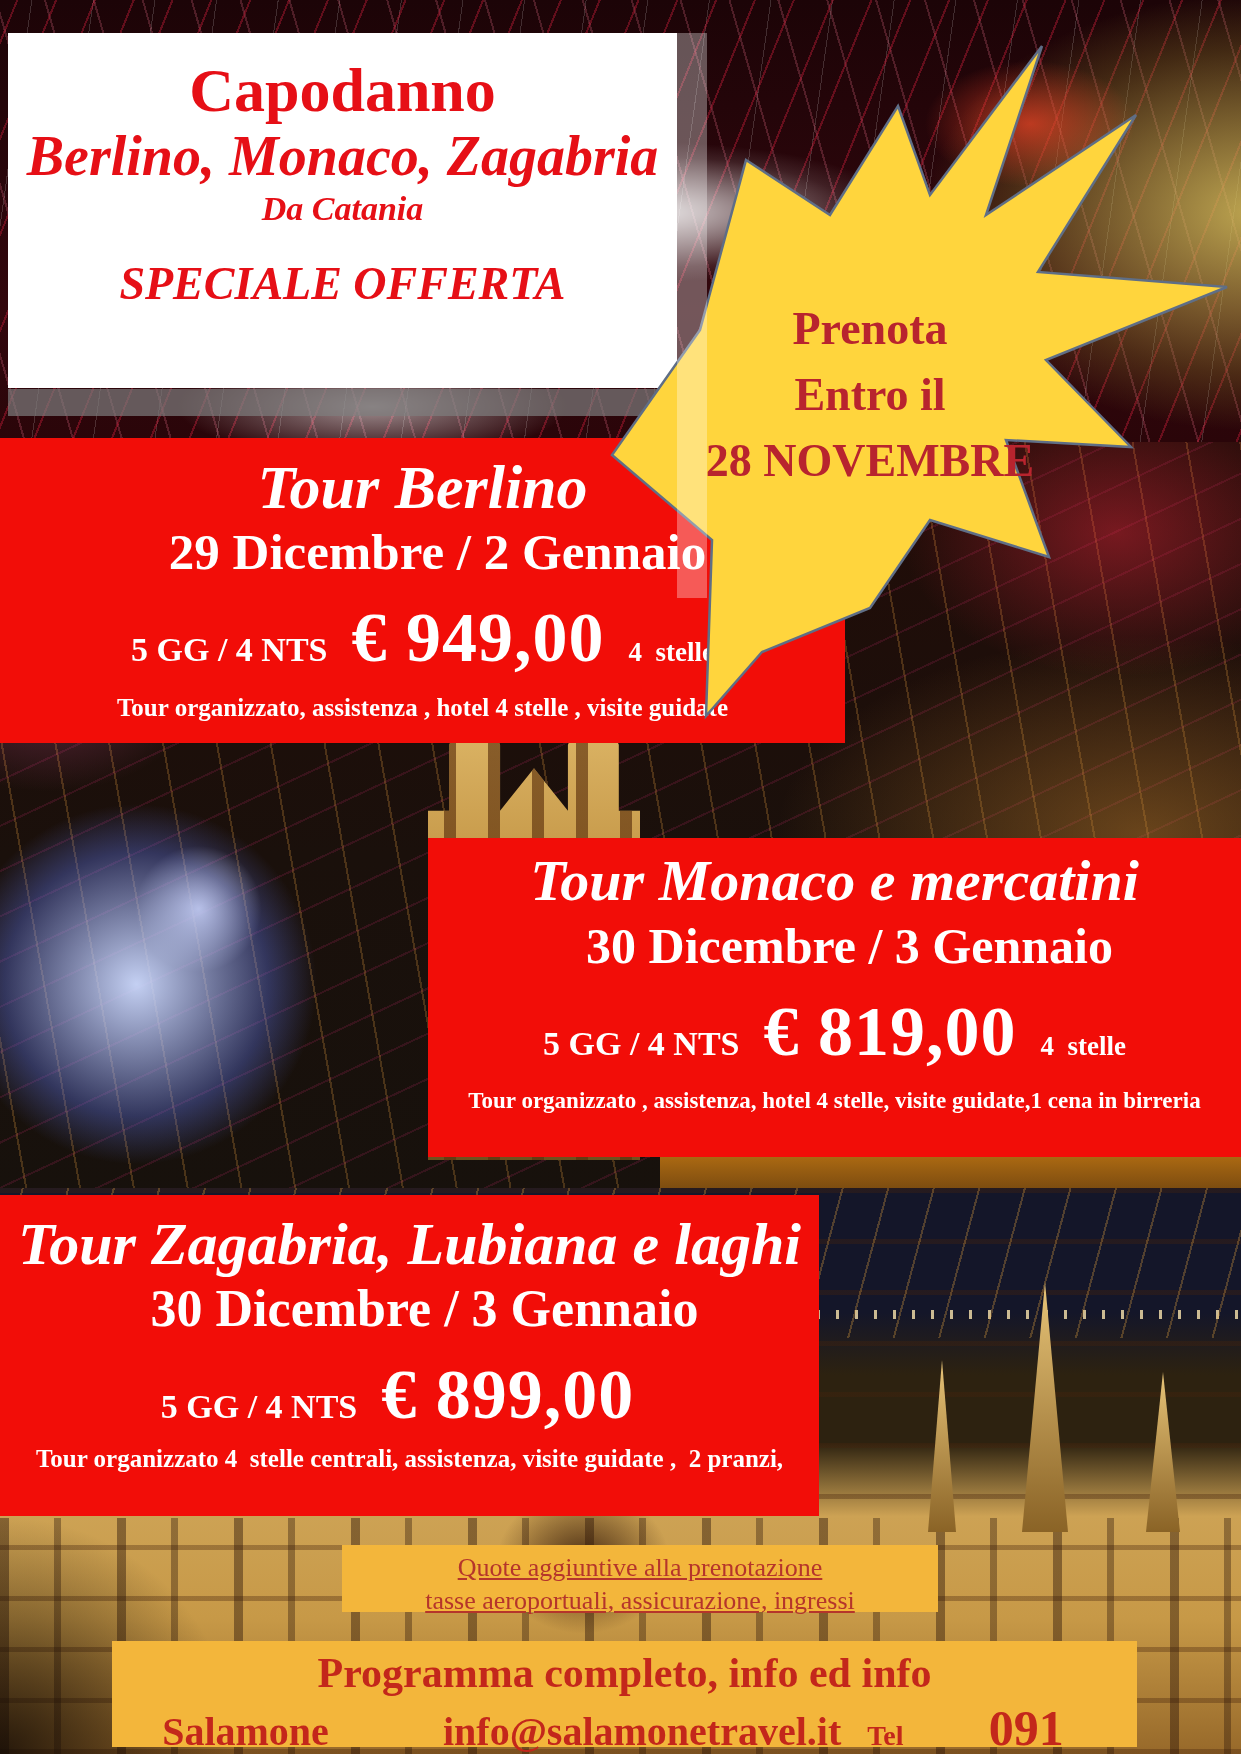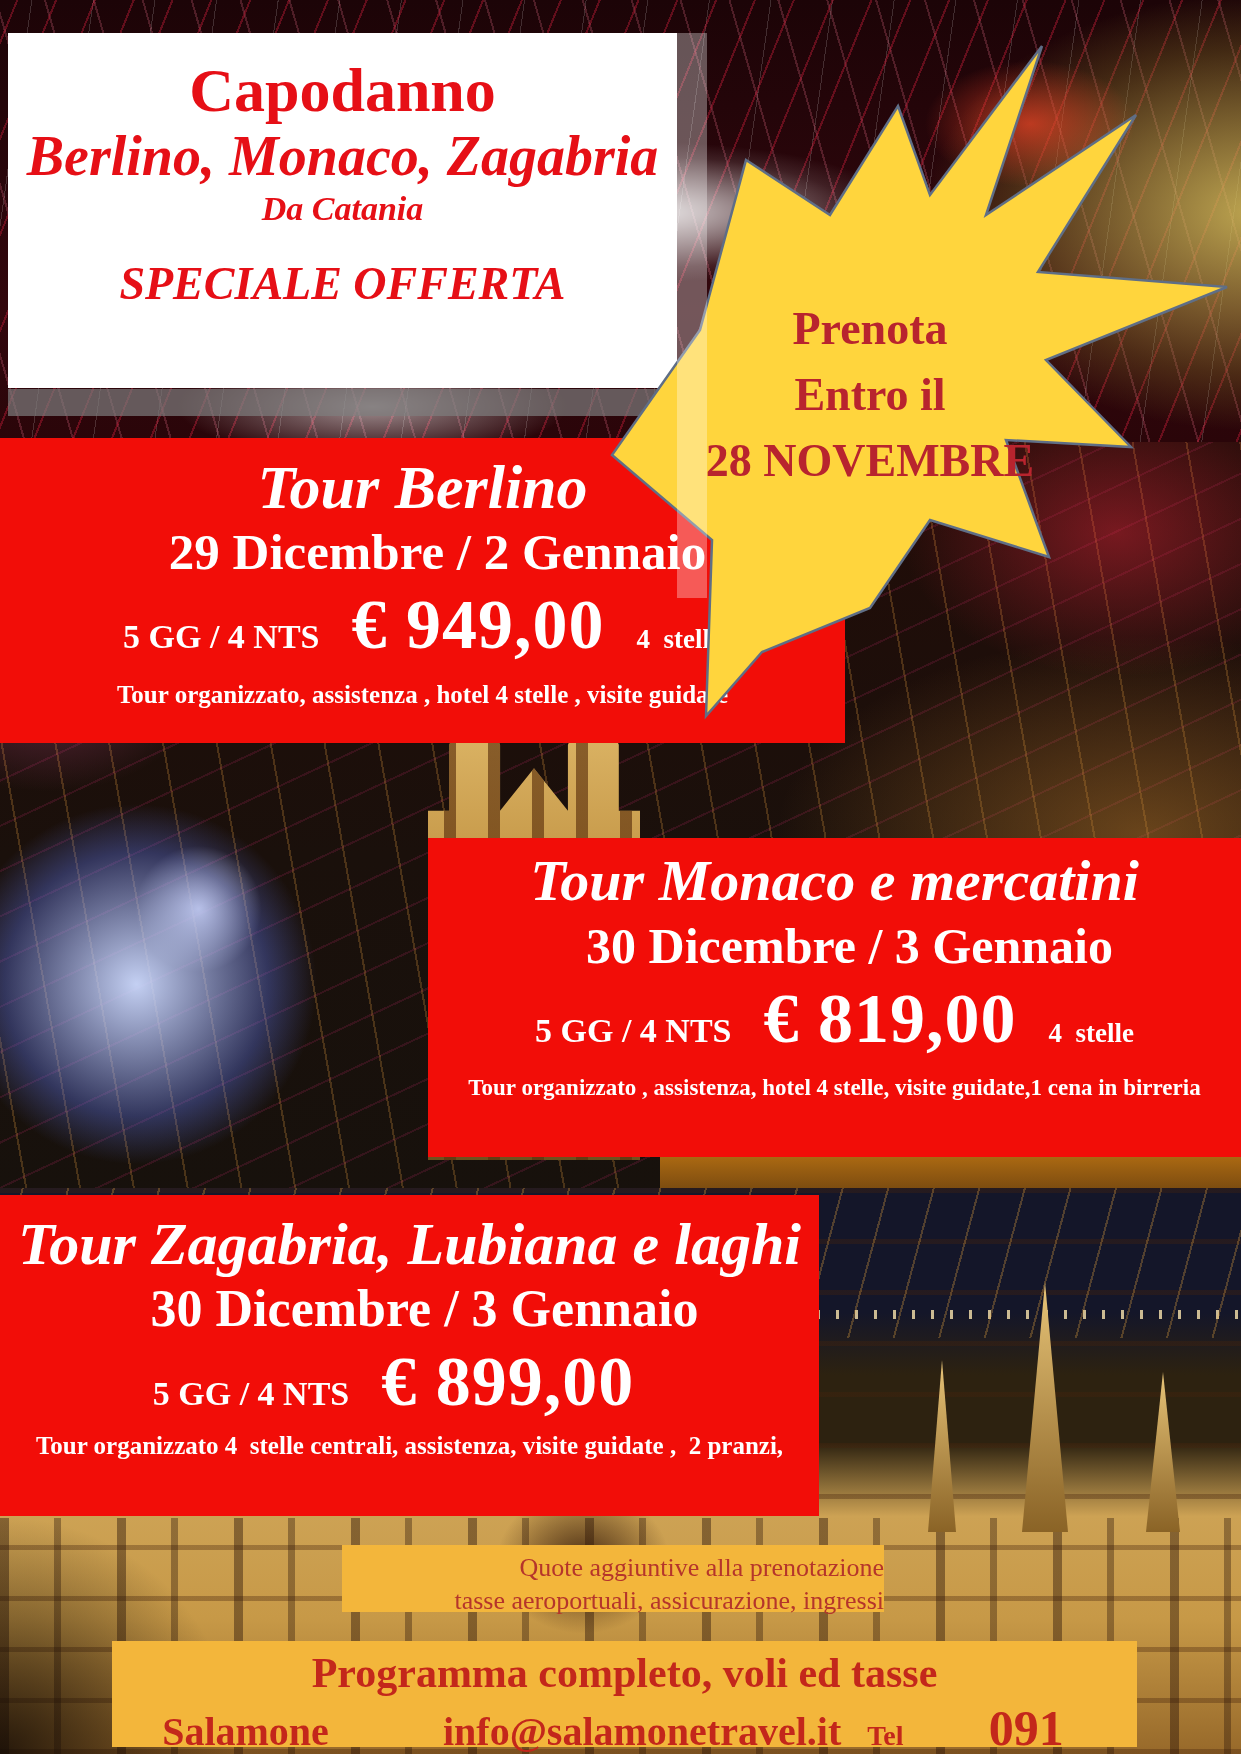--- a/index.html
+++ b/index.html
@@ -86,36 +86,36 @@
   }
   .tour{
     position:absolute; background:var(--box_red,#f20d08); z-index:3;
     color:var(--tour_text_white,#fff); text-align:center;
   }
   .tour-berlino {left:0;    top:438px;  width:845px; height:305px;}
   .tour-monaco  {left:428px; top:838px;  width:813px; height:319px;}
   .tour-zagabria{left:0;    top:1195px; width:819px; height:321px;}
   .tour-title{font-size:62px; font-weight:bold; font-style:italic; line-height:70px;}
   .tour-dates{font-size:51px; font-weight:bold; line-height:60px;margin-left:30px;}
-  .price-row{display:flex; justify-content:center; align-items:baseline; gap:32px; margin-top:3px;}
+  .price-row{display:flex; justify-content:center; align-items:baseline; gap:24px; margin-top:16px;}
   .price-dur  {font-size:34px; font-weight:bold;}
   .price-main {font-size:70px; font-weight:bold; letter-spacing:1px;}
   .price-stars{font-size:27px; font-weight:bold; white-space:pre;}
   .tour-desc{font-size:25px; font-weight:bold; margin-top:16px; white-space:pre;}
   .tour-berlino  .tour-title{margin-top:14px;}
   .tour-monaco   .tour-title{margin-top:8px;  font-size:58px;}
   .tour-monaco   .tour-dates{font-size:50px;}
   .tour-monaco   .tour-desc{font-size:23px; }
   .tour-zagabria .tour-title{margin-top:14px; font-size:60px;}
   .tour-zagabria .tour-dates{font-size:52px;}
   .tour-zagabria .tour-desc{margin-top:10px;}
   .note-box{
-    position:absolute; left:342px; top:1545px; width:542px; height:67px; z-index:3;
+    position:absolute; left:342px; top:1545px; width:596px; height:67px; z-index:3;
     background:var(--amber,#f3b63b); color:var(--note_text_red,#b5352b);
-    text-align:right; font-size:26px; line-height:33px; padding-top:6px; box-sizing:border-box;
+    text-align:center; font-size:26px; line-height:33px; padding-top:6px; box-sizing:border-box;text-decoration:underline;
   }
   .footer-box{
     position:absolute; left:112px; top:1641px; width:1025px; height:106px; z-index:3;
     background:var(--amber,#f3b63b); color:var(--footer_text_red,#c3271b);
     text-align:center; box-sizing:border-box;
   }
   .footer-heading{font-size:42px; font-weight:bold; margin-top:8px;}
   .footer-row{display:flex; justify-content:center; align-items:baseline; margin-top:2px;}
   .footer-agency{font-size:40px; font-weight:bold;}
   .footer-email {font-size:40px; font-weight:bold; margin-left:64px;}
@@ -186,21 +186,21 @@
     </div>
     <div class="tour-desc">Tour organizzato 4  stelle centrali, assistenza, visite guidate ,  2 pranzi,</div>
   </section>
 
   <div class="note-box">
     <div>Quote aggiuntive alla prenotazione</div>
     <div>tasse aeroportuali, assicurazione, ingressi</div>
   </div>
 
   <div class="footer-box">
-    <div class="footer-heading">Programma completo, voli ed tasse</div>
+    <div class="footer-heading">Programma completo, info ed info</div>
     <div class="footer-row">
       <span class="footer-agency">Salamone Travel</span>
       <span class="footer-email">info@salamonetravel.it</span>
       <span class="footer-tel">Tel</span>
       <span class="footer-phone">091 905666</span>
     </div>
   </div>
 
 </div>
 

